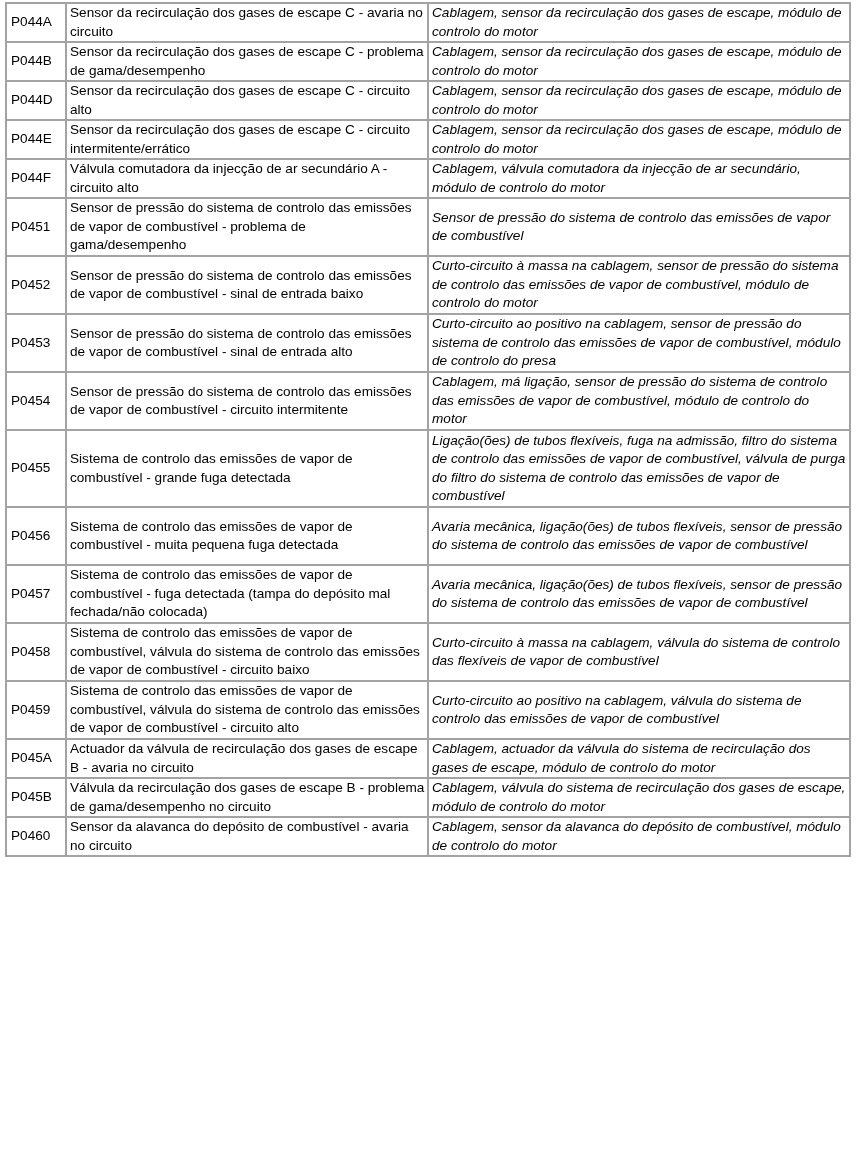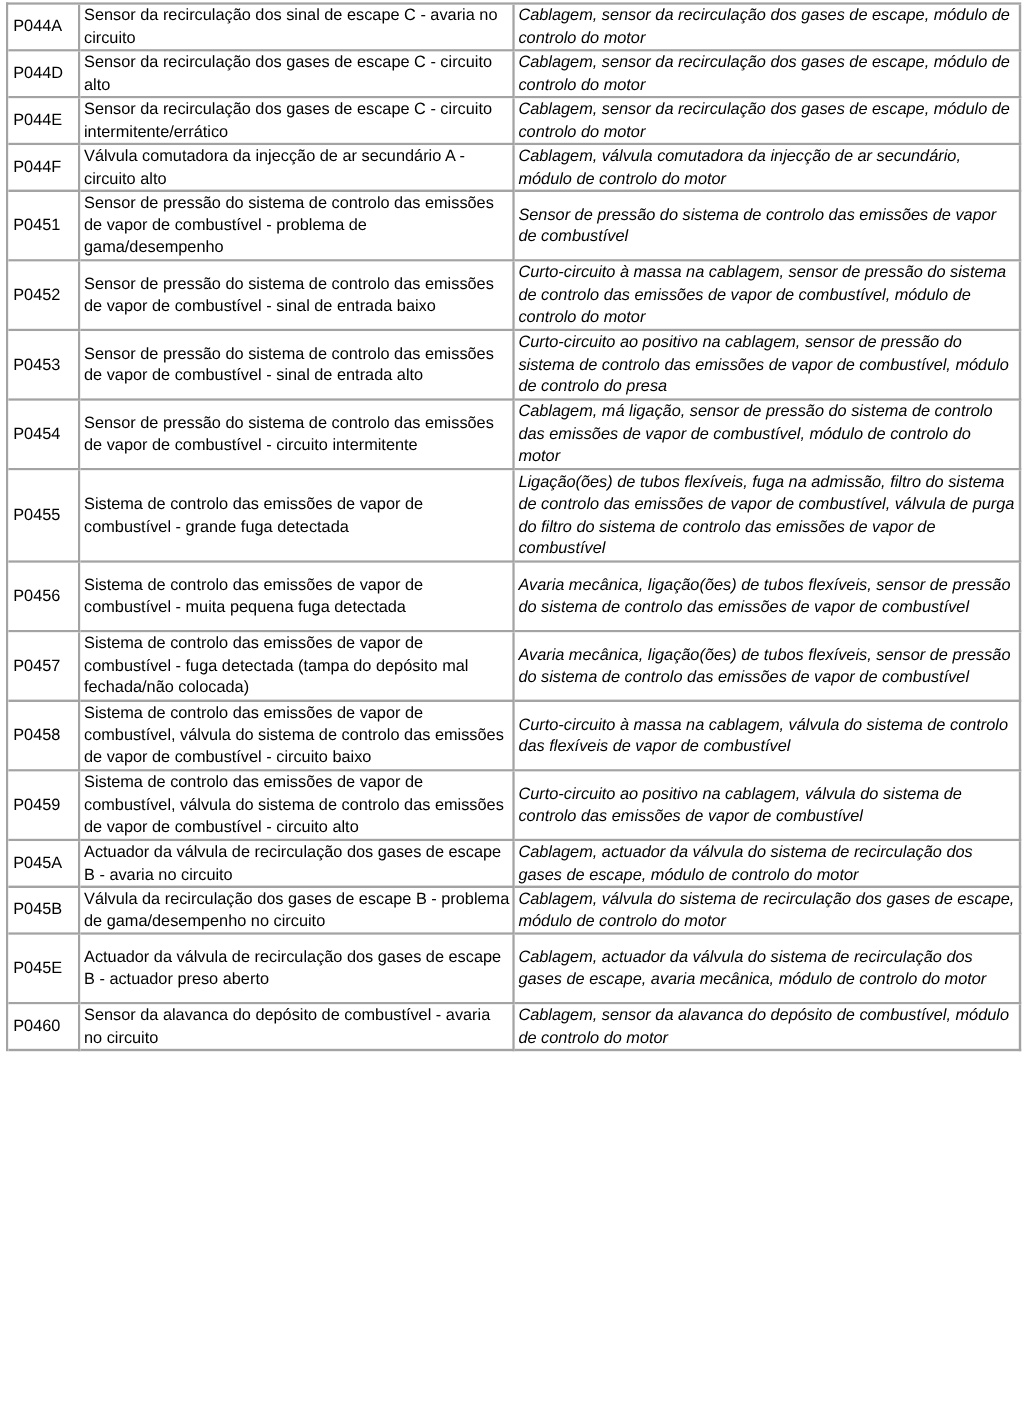--- a/index.html
+++ b/index.html
@@ -56,21 +56,26 @@
 
 <table class="dtc-table">
   <colgroup>
     <col class="c-code">
     <col class="c-desc">
     <col class="c-cause">
   </colgroup>
   <tbody>
     <tr class="h2">
       <td class="code">P044A</td>
-      <td class="desc">Sensor da recirculação dos sinal de escape C - avaria no circuito</td>
+      <td class="desc">Sensor da recirculação dos gases de escape C - avaria no circuito</td>
+      <td class="cause">Cablagem, sensor da recirculação dos gases de escape, módulo de controlo do motor</td>
+    </tr>
+    <tr class="h2">
+      <td class="code">P044B</td>
+      <td class="desc">Sensor da recirculação dos gases de escape C - problema de gama/desempenho</td>
       <td class="cause">Cablagem, sensor da recirculação dos gases de escape, módulo de controlo do motor</td>
     </tr>
     <tr class="h2">
       <td class="code">P044D</td>
       <td class="desc">Sensor da recirculação dos gases de escape C - circuito alto</td>
       <td class="cause">Cablagem, sensor da recirculação dos gases de escape, módulo de controlo do motor</td>
     </tr>
     <tr class="h2">
       <td class="code">P044E</td>
       <td class="desc">Sensor da recirculação dos gases de escape C - circuito intermitente/errático</td>
@@ -129,24 +134,19 @@
     <tr class="h2">
       <td class="code">P045A</td>
       <td class="desc">Actuador da válvula de recirculação dos gases de escape B - avaria no circuito</td>
       <td class="cause">Cablagem, actuador da válvula do sistema de recirculação dos gases de escape, módulo de controlo do motor</td>
     </tr>
     <tr class="h2">
       <td class="code">P045B</td>
       <td class="desc">Válvula da recirculação dos gases de escape B - problema de gama/desempenho no circuito</td>
       <td class="cause">Cablagem, válvula do sistema de recirculação dos gases de escape, módulo de controlo do motor</td>
     </tr>
-    <tr class="h3">
-      <td class="code">P045E</td>
-      <td class="desc">Actuador da válvula de recirculação dos gases de escape B - actuador preso aberto</td>
-      <td class="cause">Cablagem, actuador da válvula do sistema de recirculação dos gases de escape, avaria mecânica, módulo de controlo do motor</td>
-    </tr>
     <tr class="h2">
       <td class="code">P0460</td>
       <td class="desc">Sensor da alavanca do depósito de combustível - avaria no circuito</td>
       <td class="cause">Cablagem, sensor da alavanca do depósito de combustível, módulo de controlo do motor</td>
     </tr>
   </tbody>
 </table>
 
 </body></html>

